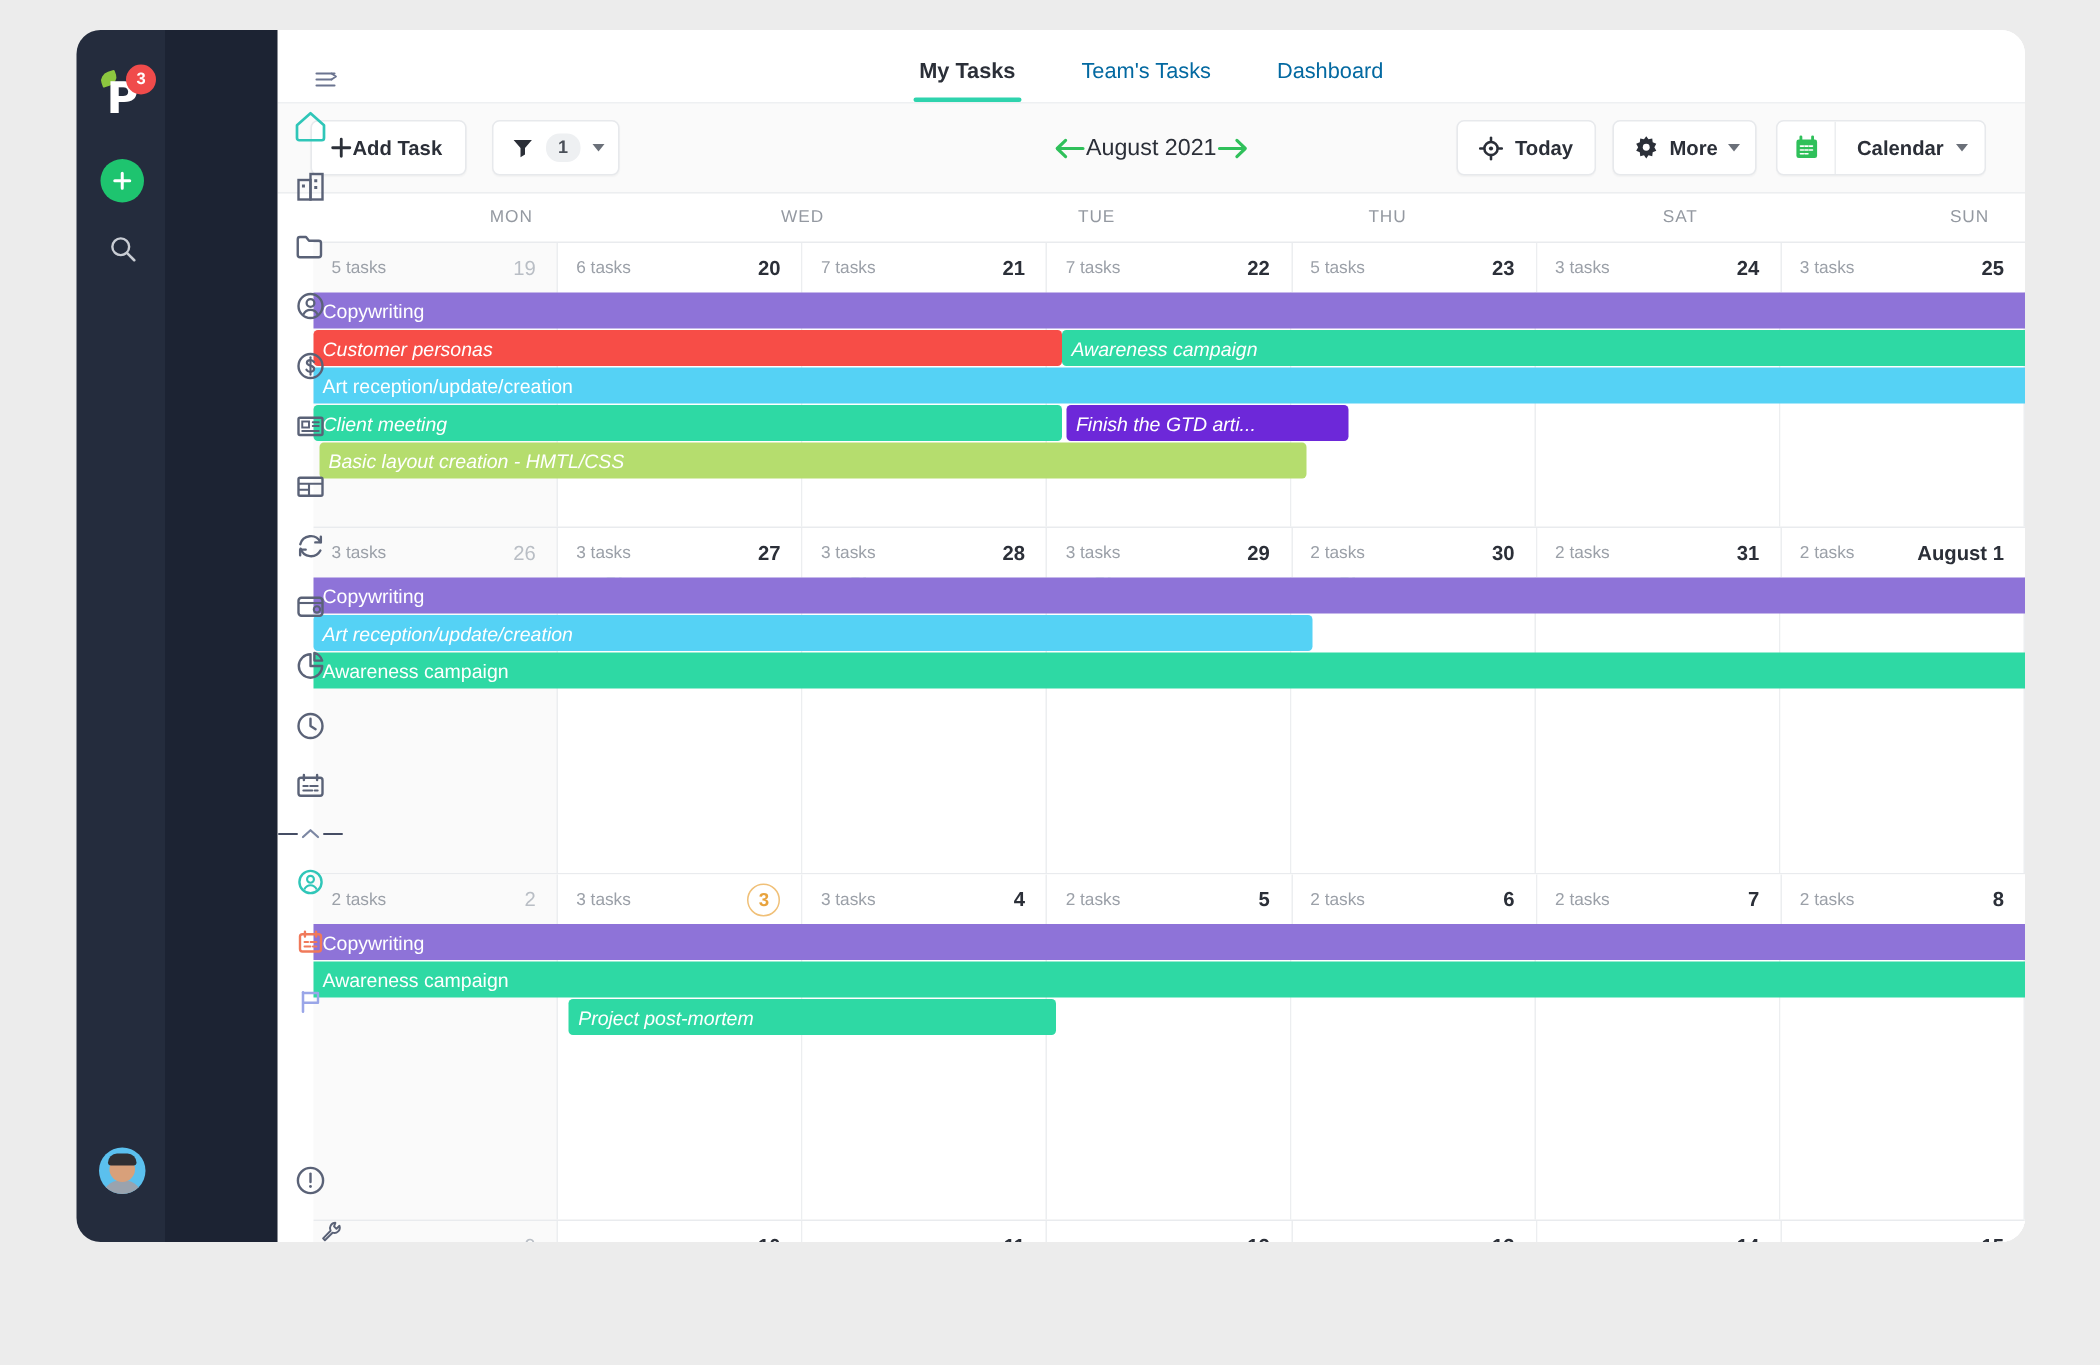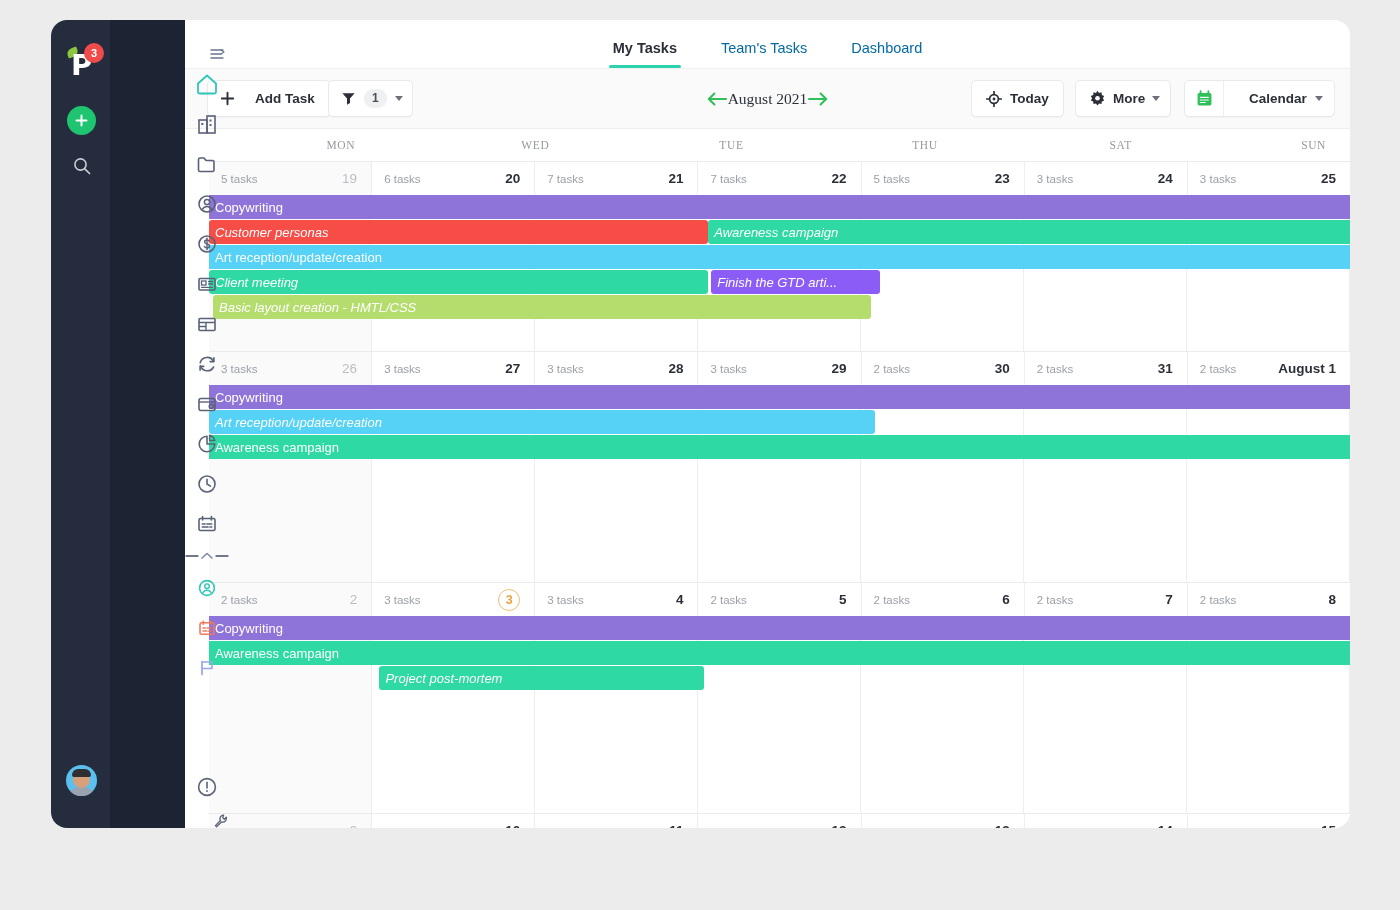--- a/index.html
+++ b/index.html
@@ -142,46 +142,46 @@
   .btn {
     background: #fff;
     border: 1px solid #e7e9ec;
     border-radius: 5px;
     height: 37px;
     display: flex; align-items: center;
     font-size: 13.5px; color: #2b2f38; font-weight: bold;
     box-shadow: 0 1px 1px rgba(0,0,0,0.03);
     white-space: nowrap;
   }
-  .btn-addtask { position: absolute; left: 22px; padding: 0 15px 0 12px; gap: 20px; }
+  .btn-addtask { position: absolute; left: 22px; padding: 0 15px 0 12px; gap: 0; }
   .btn-filter  { position: absolute; left: 143px; padding: 0 9px 0 12px; gap: 8px; }
   .filter-count {
     background: #eef0f2; border-radius: 9px;
     font-size: 12px; font-weight: bold; color: #4a4f58;
     padding: 2px 8px; line-height: 1.2;
   }
   .btn-today   { position: absolute; left: 786px; padding: 0 14px; gap: 8px; }
   .btn-more    { position: absolute; left: 890px; padding: 0 10px 0 13px; gap: 7px; }
   .btn-calview {
-    position: absolute; left: 999px; padding: 0; gap: 11px;
+    position: absolute; left: 999px; padding: 0; gap: 0;
     overflow: hidden;
   }
   .cal-icon-cell {
     width: 39px; height: 100%;
     display: flex; align-items: center; justify-content: center;
     border-right: 1px solid #eceef0;
   }
   .cal-label-cell {
     padding: 0 11px 0 14px; height: 100%;
     display: flex; align-items: center; gap: 8px;
   }
 
   .datenav {
     position: absolute; left: 0; right: 0;
-    display: flex; align-items: center; justify-content: center;  font-family: Liberation Serif, serif;
+    display: flex; align-items: center; justify-content: center; 
   }
   .datenav .label { font-size: 15.5px; color: #2b2f38; }
   .arrow-btn { display: flex; align-items: center; }
 
   .caret {
     width: 0; height: 0;
     border-left: 4px solid transparent;
     border-right: 4px solid transparent;
     border-top: 5px solid #6b7079;
   }
@@ -190,21 +190,20 @@
   .dow {
     height: 32px; display: flex;
     background: #fff;
   }
   .dow > div {
     flex: 1 1 0; position: relative;
     font-size: 11.5px; color: #9499a1;
     letter-spacing: 0.6px;
     display: flex; align-items: center; justify-content: flex-end;
     padding-right: 24px;
-    font-family: Liberation Serif, serif;
   }
 
   
   .cal { position: relative; background: #fff; padding-left: 24px; }
   .week { position: relative; border-top: 1px solid #e9ebee; }
   .daystrip { display: flex; height: 33px; background: #fbfbfc; }
   .daystrip > .daycell {
     flex: 1 1 0; position: relative;
     border-right: 1px solid #eceef0;
     display: flex; align-items: center; justify-content: space-between;
@@ -552,21 +551,21 @@
             <div class="bodycell"></div>
             <div class="bodycell"></div>
             <div class="bodycell"></div>
             <div class="bodycell"></div>
             <div class="bars">
               <div class="bar" style="left: 0px; width: 1165px; top: 0px; background: rgb(142, 115, 216);">Copywriting</div>
               <div class="bar rounded" style="left: 0px; width: 499.286px; top: 25px; background: rgb(247, 77, 71);">Customer personas</div>
               <div class="bar rounded" style="left: 499.286px; width: 665.714px; top: 25px; background: rgb(46, 217, 164);">Awareness campaign</div>
               <div class="bar" style="left: 0px; width: 1165px; top: 50px; background: rgb(85, 210, 245);">Art reception/update/creation</div>
               <div class="bar rounded" style="left: 0px; width: 499.286px; top: 75px; background: rgb(46, 217, 164);">Client meeting</div>
-              <div class="bar rounded" style="left: 502.286px; width: 169px; top: 75px; background: #8b5cf6;">Finish the GTD arti...</div>
+              <div class="bar rounded" style="left: 502.286px; width: 188px; top: 75px; background: #6d28d9;">Finish the GTD arti...</div>
               <div class="bar rounded" style="left: 4px; width: 657.714px; top: 100px; background: rgb(181, 221, 110);">Basic layout creation - HMTL/CSS</div>
               <div class="showmore-row" style="top: 182px; height: 22px;">
                 <div></div>
                 <div>
                   <span class="showmore">
                     <svg width="11" height="8" viewBox="0 0 11 8">
                       <path d="M1.2 2l4.3 4 4.3-4" fill="none" stroke="#2fc05a" stroke-width="1.5" stroke-linecap="round" stroke-linejoin="round"></path>
                     </svg>
                     <span>Show more</span>
                   </span>

